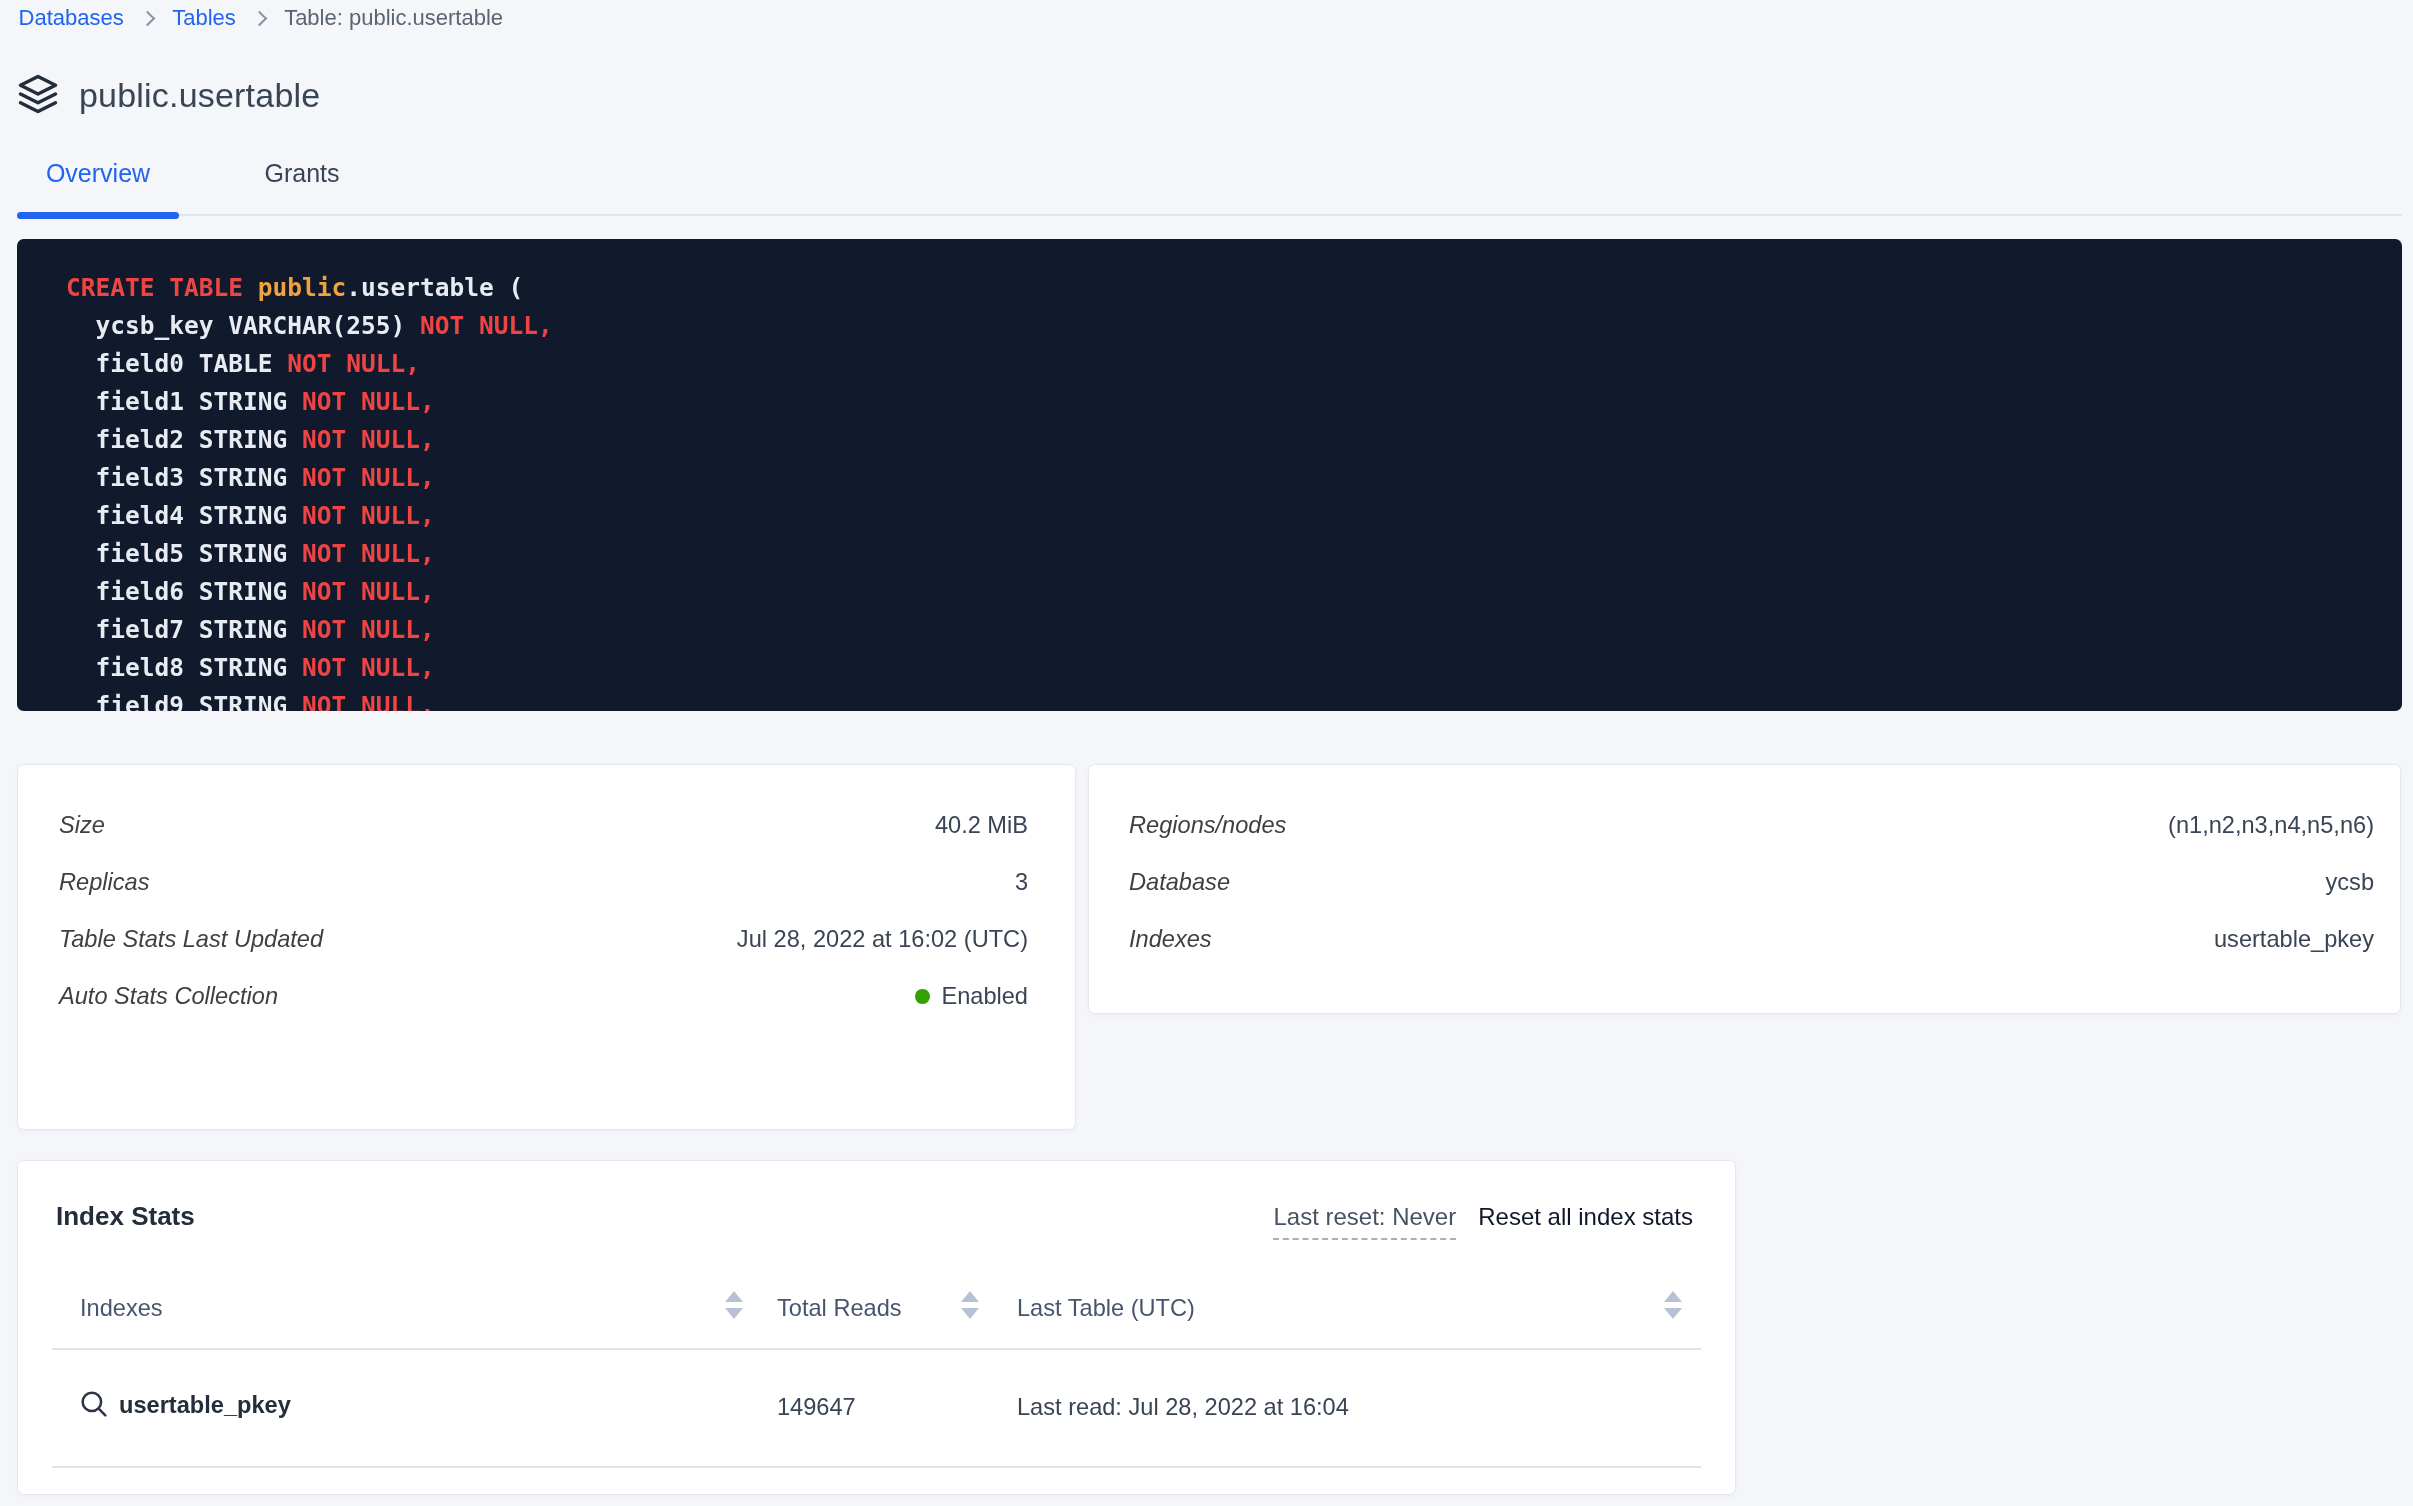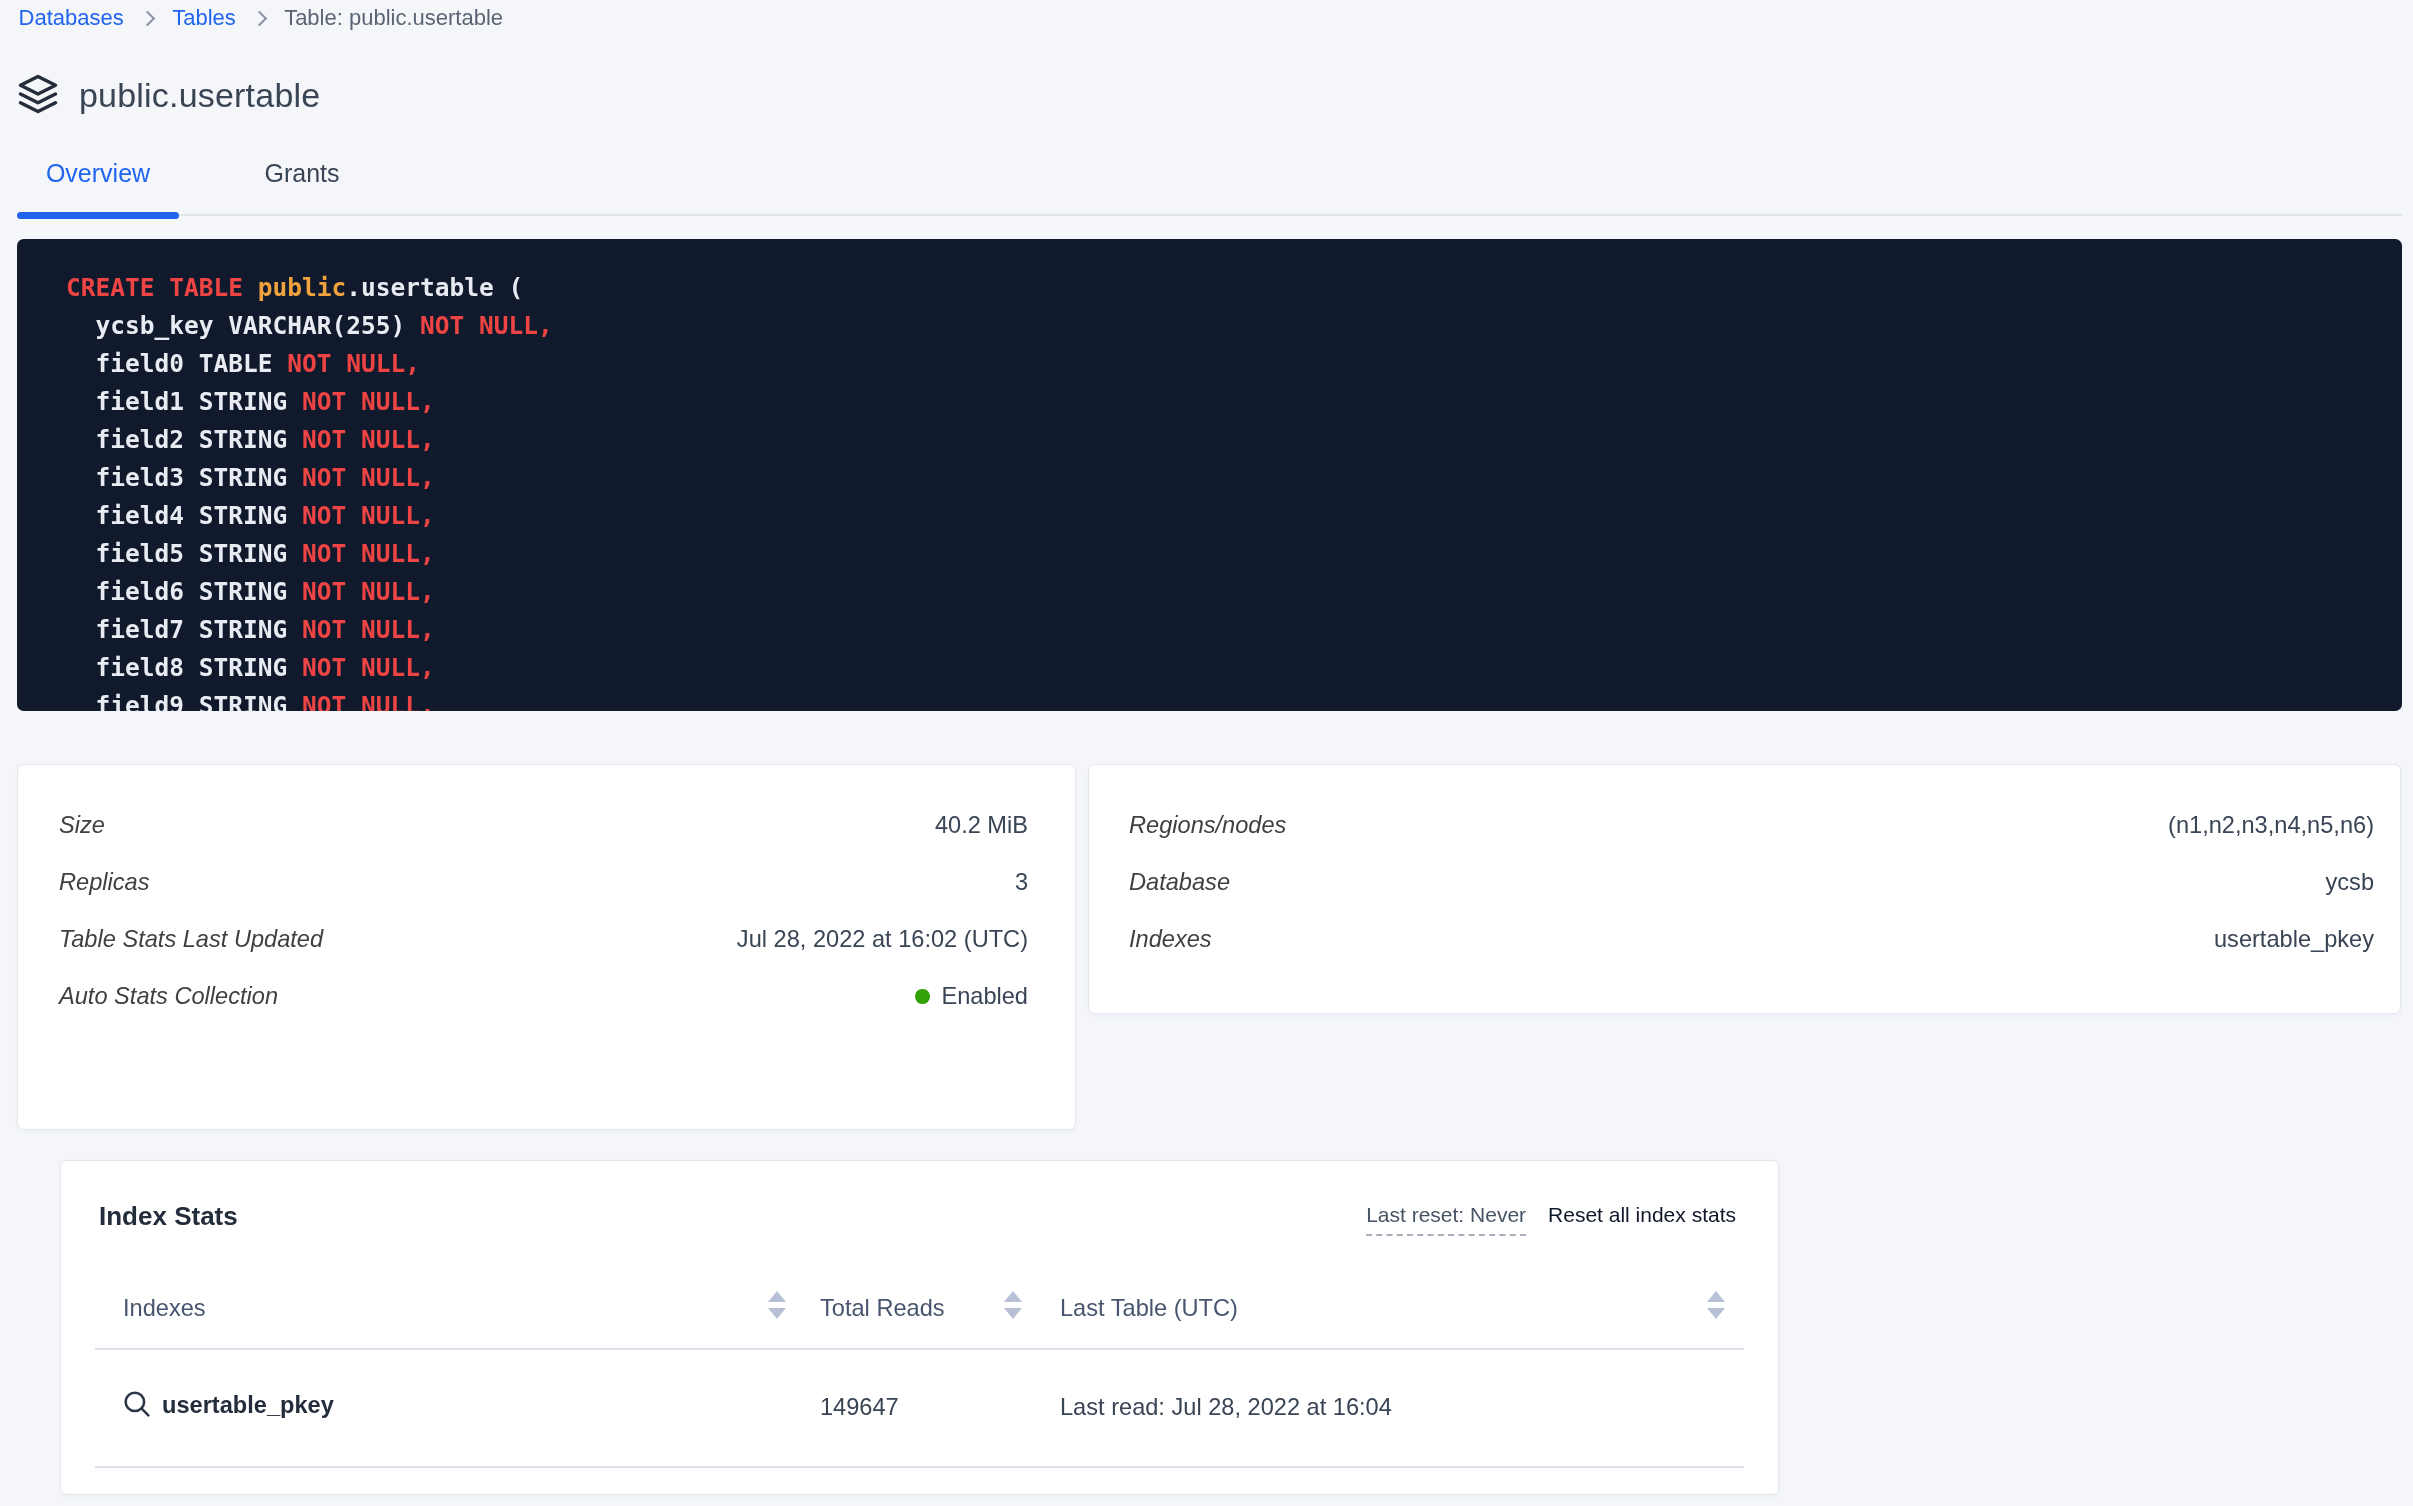--- a/index.html
+++ b/index.html
@@ -44,24 +44,24 @@
     position:absolute; background:#ffffff; border:0.8px solid #e4e7ee; border-radius:6.7px;
     box-shadow:0 1.7px 4.2px rgba(60,70,100,0.04);
   }
   .card-left  { left:17px;  top:764px;  width:1059px; height:366px; padding:32px 47px 0 41px; }
   .card-right { left:1088px; top:764px; width:1313px; height:250px; padding:32px 26px 0 40px; }
   .sum-row { height:57px; display:flex; align-items:center; justify-content:space-between; font-size:23.6px; }
   .sum-label { color:#404040;font-style:italic; }
   .sum-value { color:#394455; text-align:right; display:flex; align-items:center; gap:11.8px; }
   .status-dot { width:14.3px; height:14.3px; border-radius:50%; background:#33a106; display:inline-block; }
   
-  .index-card { left:17px; top:1160px; width:1719px; height:335px; padding:16px;margin-left:43px; }
+  .index-card { left:17px; top:1160px; width:1719px; height:335px; padding:16px; }
   .ix-header { position:absolute; left:38px; right:42px; top:40px; display:flex; align-items:flex-start; justify-content:space-between; }
   .ix-title { font-size:26px; font-weight:700; color:#242d3c; }
-  .ix-right { display:flex; align-items:flex-start; gap:22px; font-size:21px; margin-top:1.7px; }
+  .ix-right { display:flex; align-items:flex-start; gap:22px; font-size:24px; margin-top:1.7px; }
   .last-reset { color:#475365; border-bottom:2.5px dashed #a7aebd; padding-bottom:7.6px; cursor:default; }
   .reset-link { color:#0f172a; cursor:pointer; text-decoration:none; }
   .ix-thead { position:absolute; left:0; top:110px; width:100%; height:78px; font-size:23.6px; color:#47556e; }
   .th-abs { position:absolute; top:23.6px; }
   .sort { position:absolute; top:20px; display:inline-flex; flex-direction:column; align-items:center; gap:5.9px; cursor:pointer; }
   .sort .up   { width:0; height:0; border-left:9.3px solid transparent; border-right:9.3px solid transparent; border-bottom:11.8px solid #b8c0d6; }
   .sort .down { width:0; height:0; border-left:9.3px solid transparent; border-right:9.3px solid transparent; border-top:11.8px solid #b8c0d6; }
   .ix-div { position:absolute; left:34px; right:34px; height:1.7px; background:#dde2ec; }
   .ix-row { position:absolute; left:0; top:189px; width:100%; height:116px; font-size:23.6px; color:#394455; }
   .ix-row .name { position:absolute; left:101px; top:42px; font-weight:700; color:#242d3c; }

